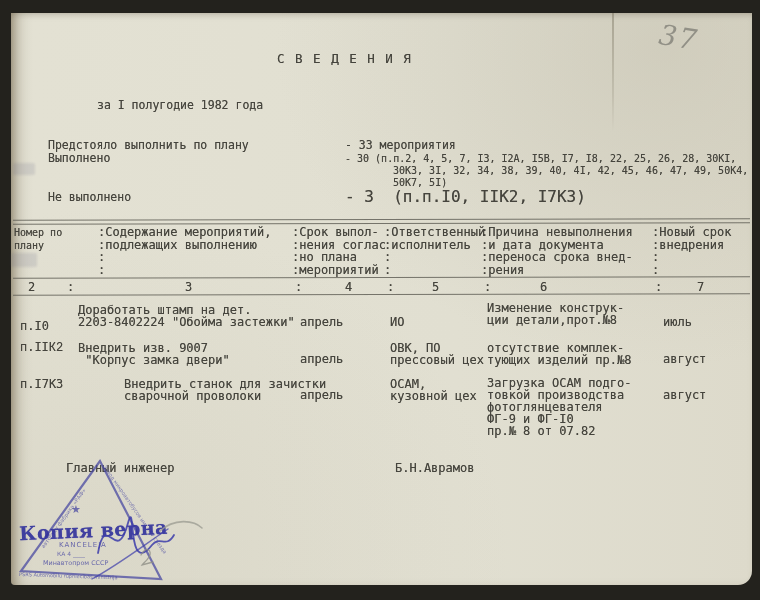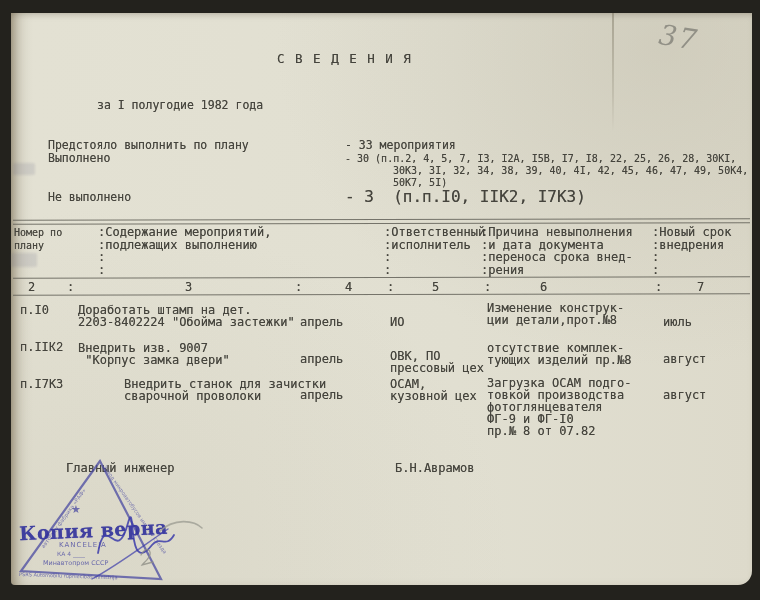--- a/index.html
+++ b/index.html
@@ -71,20 +71,24 @@
   <div class="rule" style="top:209.5px;"></div>
   <div class="rule" style="top:264px;"></div>
   <div class="rule" style="top:281px;"></div>
 
   <div class="t fz11" style="left:3px;top:214px;">Номер по
 плану</div>
   <div class="t hdr" style="left:47px;top:213px;margin-left:40px;">:Содержание мероприятий,
 :подлежащих выполнению
 :
 :</div>
+  <div class="t hdr" style="left:281px;top:213px;">:Срок выпол-
+:нения соглас
+:но плана
+:мероприятий</div>
   <div class="t hdr" style="left:373px;top:213px;">:Ответственный
 :исполнитель
 :
 :</div>
   <div class="t hdr" style="left:470px;top:213px;">:Причина невыполнения
 :и дата документа
 :переноса срока внед-
 :рения</div>
   <div class="t hdr" style="left:641px;top:213px;">:Новый срок
 :внедрения
@@ -97,36 +101,36 @@
   <div class="t fz12" style="left:284px;top:269px;">:</div>
   <div class="t fz12" style="left:334px;top:269px;">4</div>
   <div class="t fz12" style="left:376px;top:269px;">:</div>
   <div class="t fz12" style="left:421px;top:269px;">5</div>
   <div class="t fz12" style="left:473px;top:269px;">:</div>
   <div class="t fz12" style="left:529px;top:269px;">6</div>
   <div class="t fz12" style="left:644px;top:269px;">:</div>
   <div class="t fz12" style="left:686px;top:269px;">7</div>
 
   <div>
-    <div class="t fz12" style="left:9px;top:292px;">п.I0</div>
+    <div class="t fz12" style="left:9px;top:308px;">п.I0</div>
     <div class="t fz12" style="left:67px;top:292px;">Доработать штамп на дет.
 2203-8402224 "Обойма застежки"</div>
     <div class="t fz12" style="left:289px;top:304px;">апрель</div>
     <div class="t fz12" style="left:379px;top:304px;">ИО</div>
     <div class="t fz12" style="left:476px;top:290px;">Изменение конструк-
 ции детали,прот.№8</div>
     <div class="t fz12" style="left:652px;top:304px;">июль</div>
   </div>
 
   <div>
     <div class="t fz12" style="left:9px;top:330px;font-family:Liberation Mono, monospace;">п.IIК2</div>
     <div class="t fz12" style="left:67px;top:330px;">Внедрить изв. 9007
  "Корпус замка двери"</div>
     <div class="t fz12" style="left:289px;top:341px;">апрель</div>
-    <div class="t fz12" style="left:379px;top:330px;margin-top:8px;">ОВК, ПО
+    <div class="t fz12" style="left:379px;top:330px;">ОВК, ПО
 прессовый цех</div>
     <div class="t fz12" style="left:476px;top:330px;">отсутствие комплек-
 тующих изделий пр.№8</div>
     <div class="t fz12" style="left:652px;top:341px;">август</div>
   </div>
 
   <div>
     <div class="t fz12" style="left:9px;top:366px;">п.I7К3</div>
     <div class="t fz12" style="left:67px;top:366px;margin-left:46px;">Внедрить станок для зачистки
 сварочной проволоки</div>

